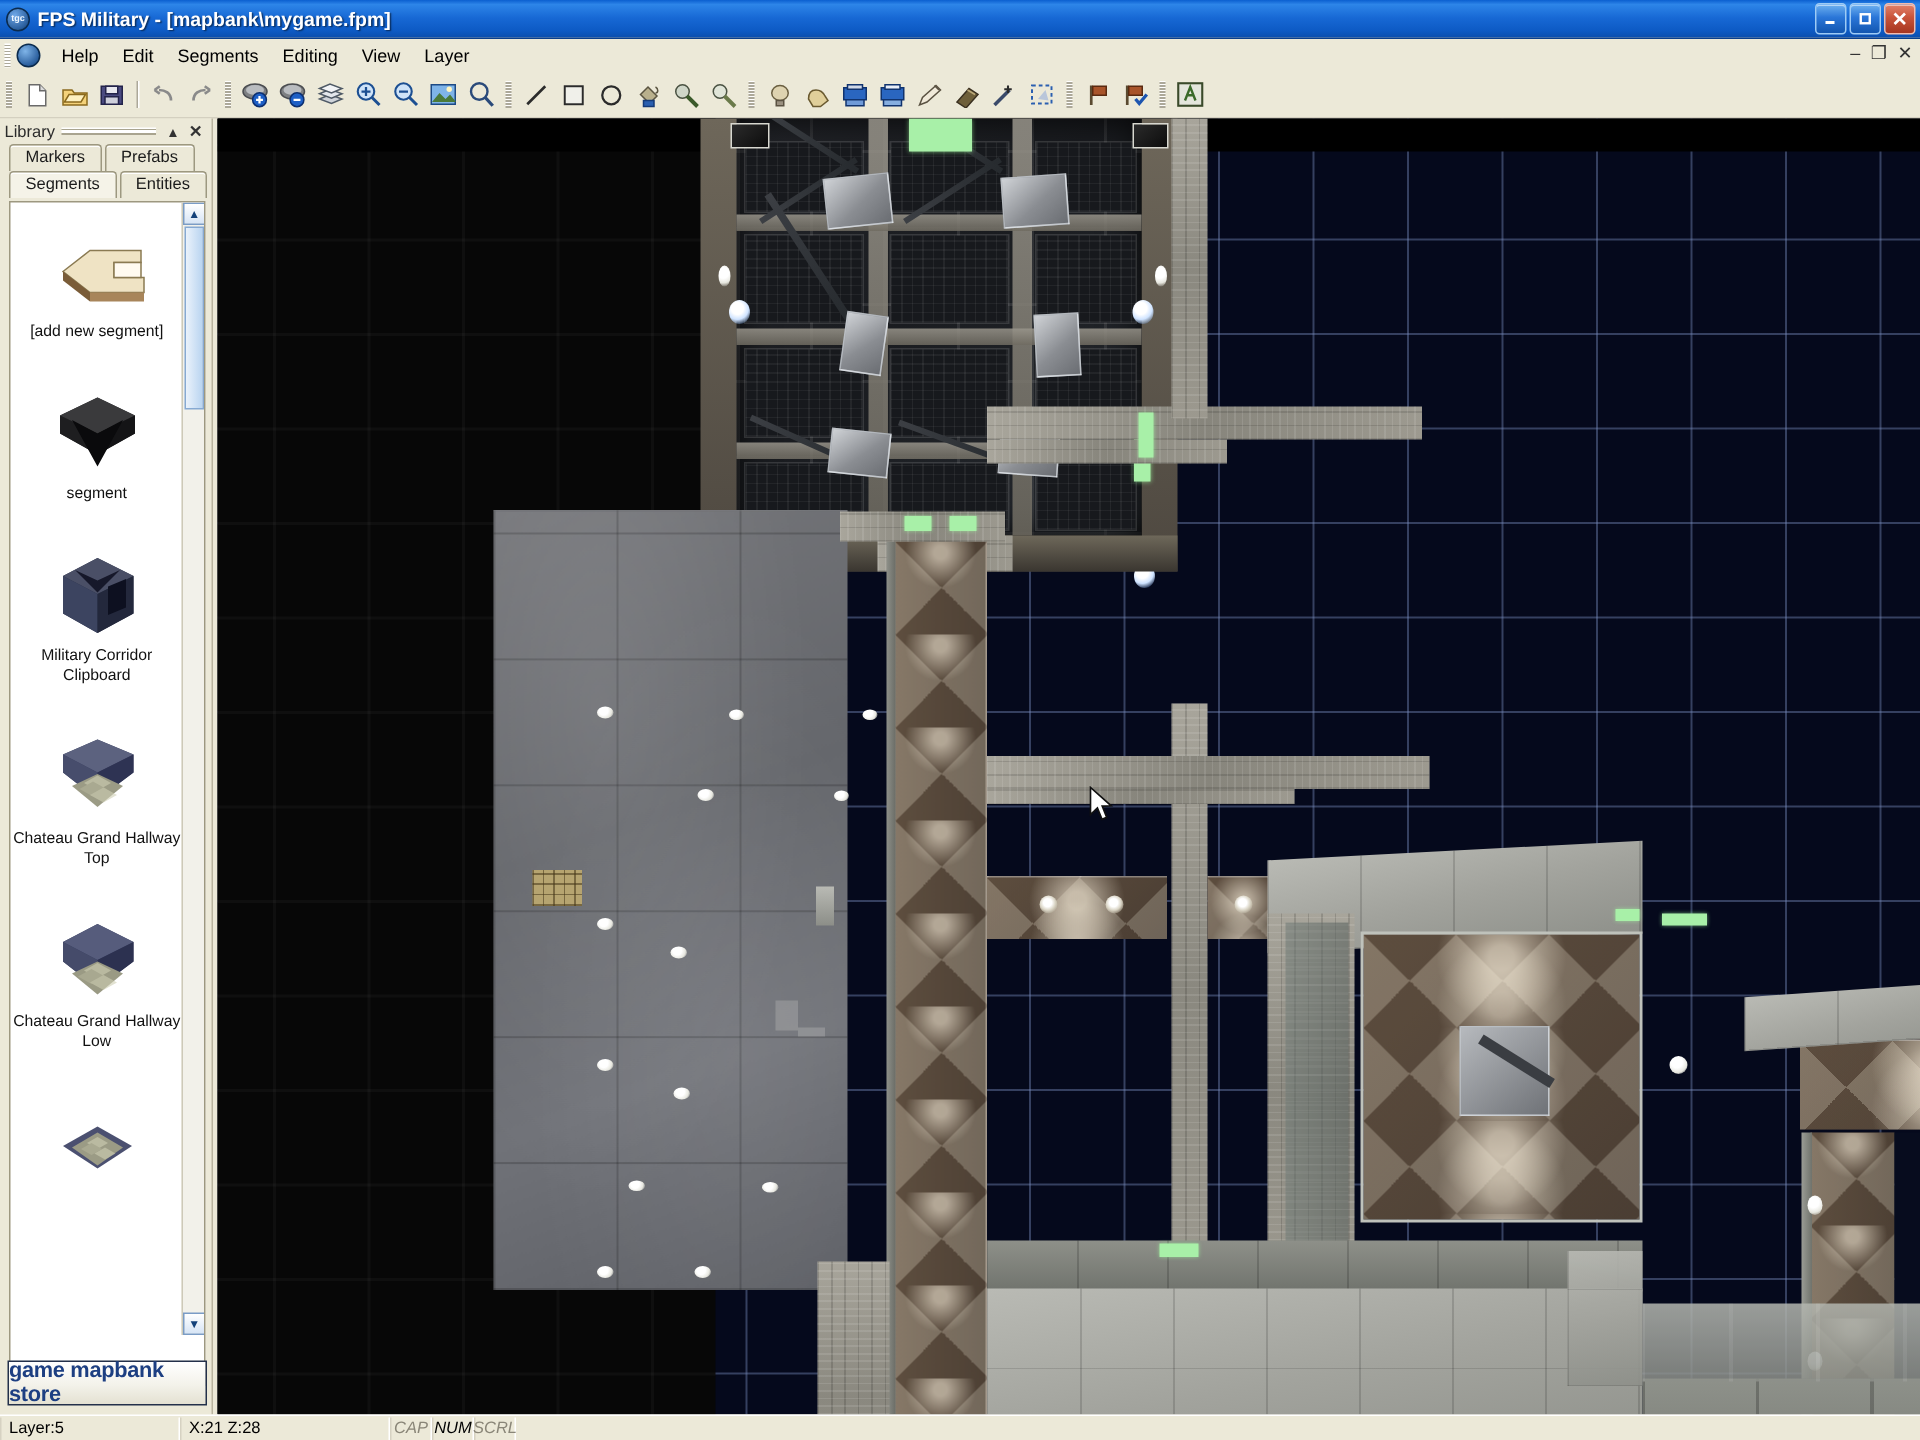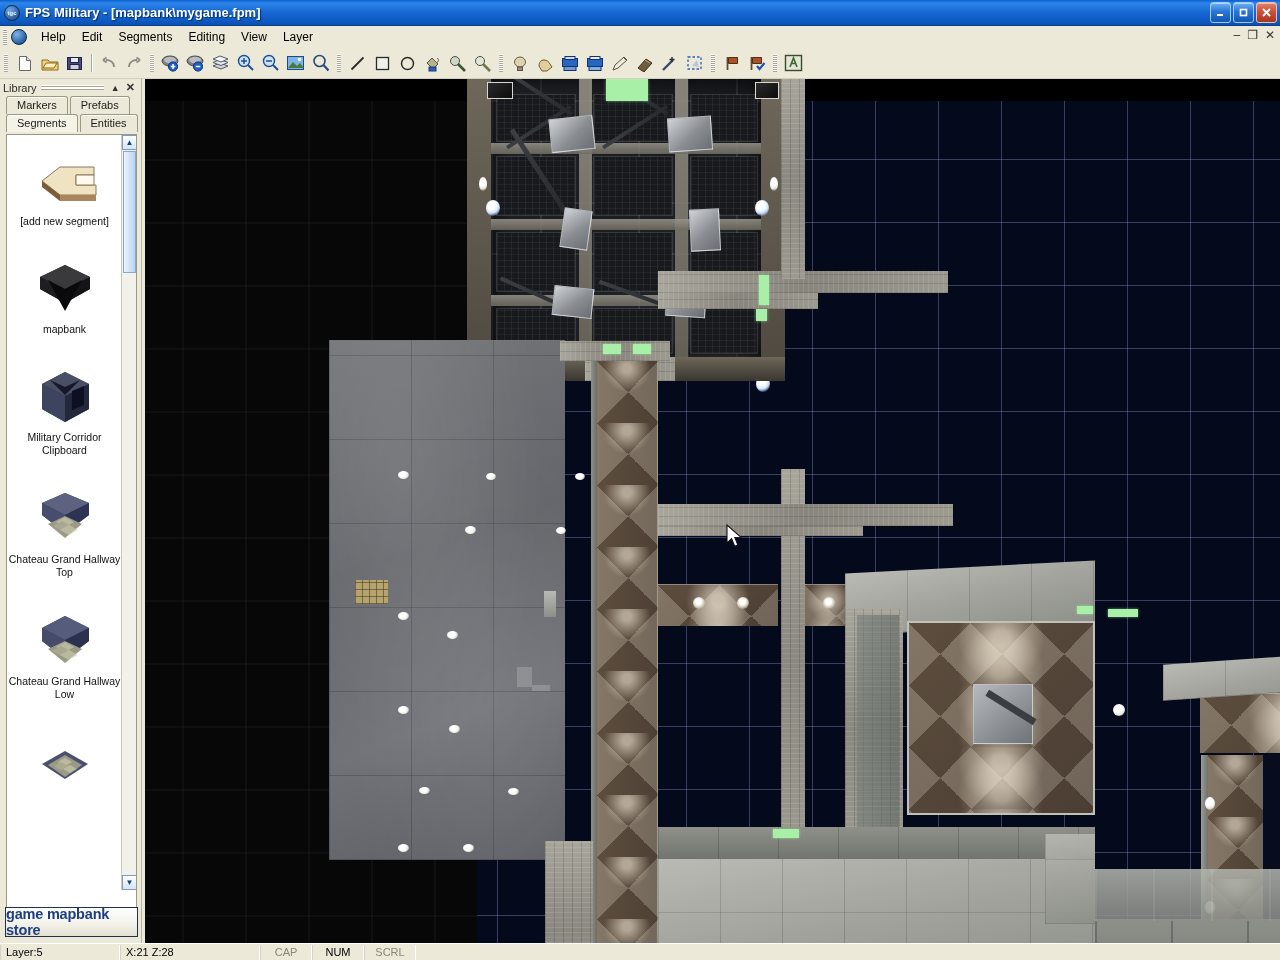--- a/index.html
+++ b/index.html
@@ -322,21 +322,21 @@
   
   .statusbar {
     position: absolute; left: 0; top: 943px; width: 1280px; height: 17px;
     background: #ece9d8; border-top: 1px solid #fff;
     display: flex; align-items: center;
     font-size: 11px; color: #000;
   }
   .sb-pane { height: 15px; display: flex; align-items: center; padding: 0 5px;
     border-left: 1px solid #d6d2c2; border-right: 1px solid #fff; }
   .sb-main { flex: 1 1 auto; border-left: none; }
-  .sb-ind { width: 52px; justify-content: center; color: #8a8678; }
+  .sb-ind { width: 28px; justify-content: center; color: #8a8678; font-style: italic; }
   .sb-ind.on { color: #000; }
 </style>
 </head>
 <body>
 
 <div id="app">
 
   <div class="titlebar">
     <div class="tb-ico">tgc</div>
     <div class="tb-title">FPS Military - [mapbank\mygame.fpm]</div>
@@ -603,21 +603,21 @@
         <div class="segitem">
           <div class="thumb">
             <svg width="62" height="62" viewBox="0 0 62 62">
               <path d="M31 6 L56 18 L56 30 L31 44 L6 30 L6 18 Z" fill="#2b2b2d"></path>
               <path d="M31 6 L56 18 L31 30 L6 18 Z" fill="#3a3a3c"></path>
               <path d="M31 30 L56 18 L56 30 L31 44 Z" fill="#141416"></path>
               <path d="M6 18 L31 30 L31 44 L6 30 Z" fill="#1e1e20"></path>
               <path d="M31 30 L48 21 L31 52 L14 21 Z" fill="#0a0a0c"></path>
             </svg>
           </div>
-          <div class="caption">mapbank</div>
+          <div class="caption">segment</div>
         </div>
 
         <div class="segitem" style="height:122px;">
           <div class="thumb">
             <svg width="62" height="62" viewBox="0 0 62 62">
               <path d="M31 5 L55 17 L55 42 L31 55 L8 42 L8 17 Z" fill="#2b3048"></path>
               <path d="M31 5 L55 17 L31 29 L8 17 Z" fill="#4a4f66"></path>
               <path d="M8 17 L31 29 L31 55 L8 42 Z" fill="#3c4460"></path>
               <path d="M31 29 L55 17 L55 42 L31 55 Z" fill="#23283c"></path>
               <path d="M31 20 L46 13 L31 28 L16 13 Z" fill="#16182a"></path>

